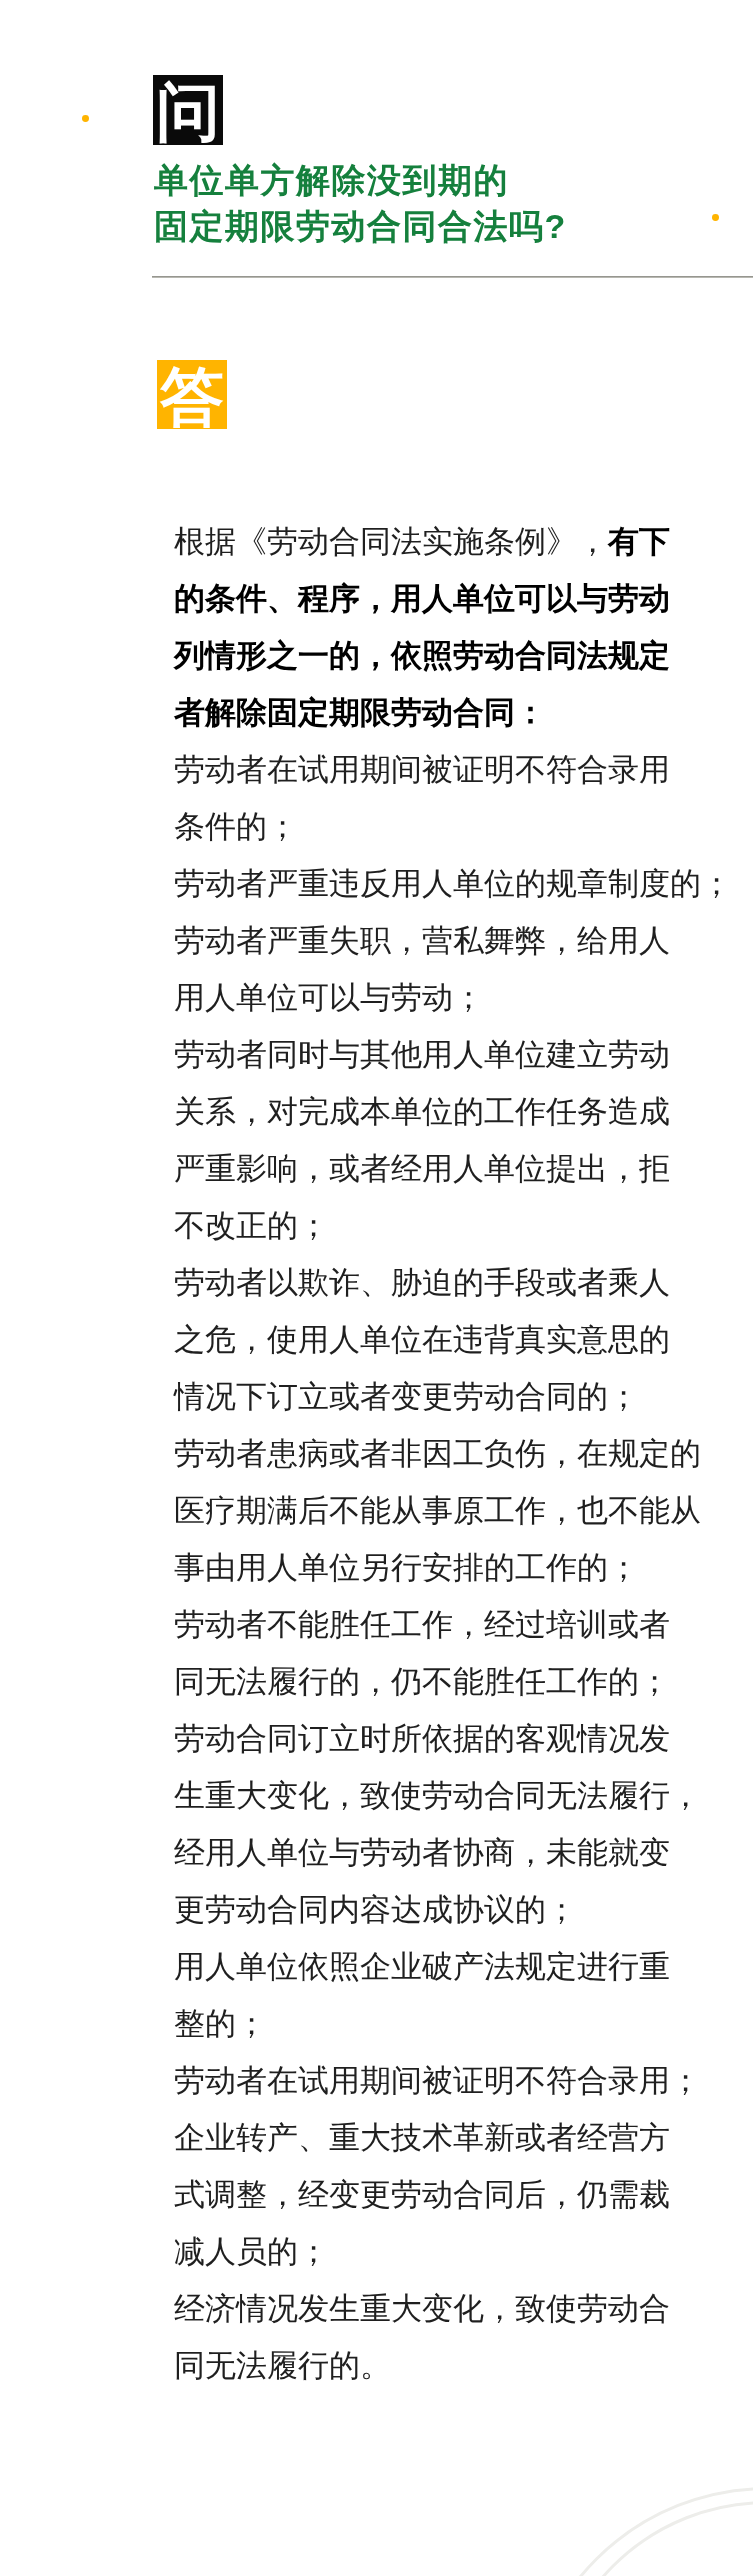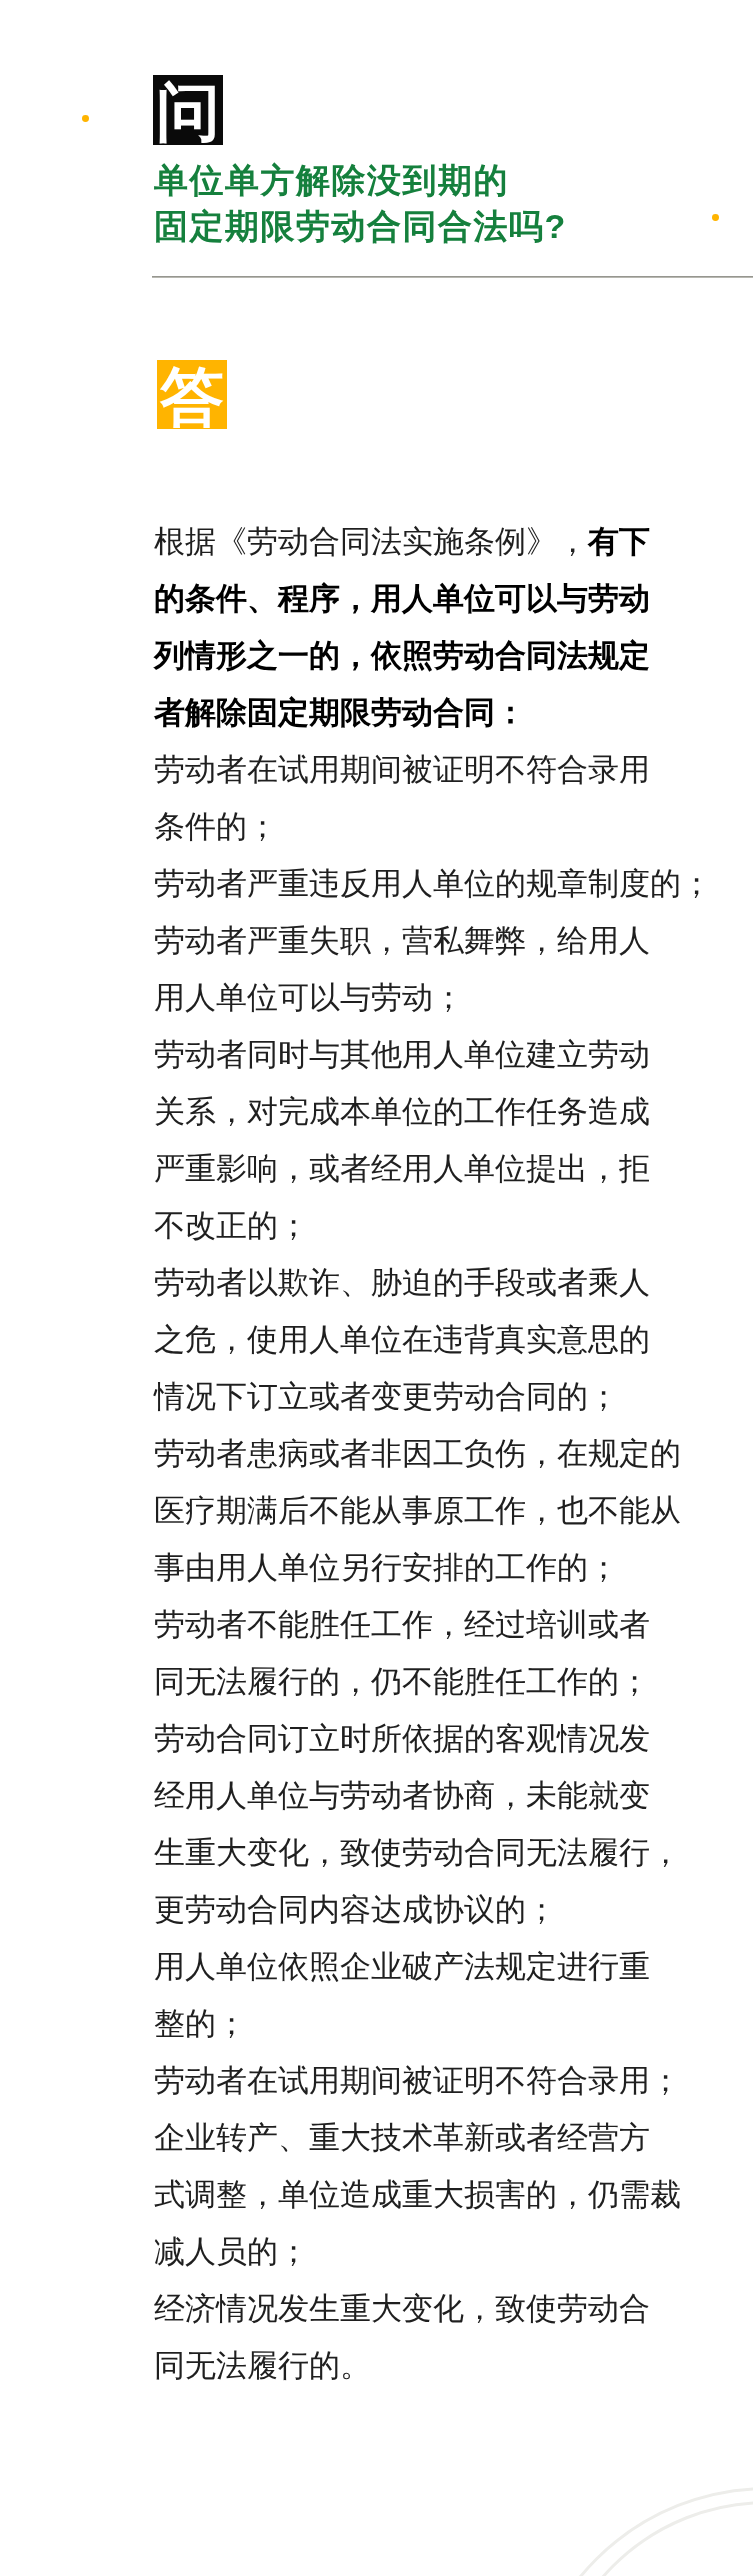--- a/index.html
+++ b/index.html
@@ -53,21 +53,21 @@
     background:linear-gradient(#85857f,#c9c9c2);
   }
   .body-text{
     position:absolute;
     left:154px;top:513px;
     font-size:31px;
     line-height:57px;
     color:#1f1f1f;
     letter-spacing:0;
   }
-  .body-line{white-space:nowrap;}
+  .body-line{white-space:nowrap;margin-left:20px;}
   .seg-bold{font-weight:700;color:#000000;}
   .arc{
     position:absolute;
     border-radius:50%;
     border:3.1px solid #ededea;
     background:transparent;
   }
   .arc-outer{left:524px;top:2487px;width:480px;height:480px;}
   .arc-inner{left:548px;top:2501px;width:431px;height:431px;}
 </style>
@@ -111,28 +111,28 @@
       <div class="body-line"><span>不改正的；</span></div>
       <div class="body-line"><span>劳动者以欺诈、胁迫的手段或者乘人</span></div>
       <div class="body-line"><span>之危，使用人单位在违背真实意思的</span></div>
       <div class="body-line"><span>情况下订立或者变更劳动合同的；</span></div>
       <div class="body-line"><span>劳动者患病或者非因工负伤，在规定的</span></div>
       <div class="body-line"><span>医疗期满后不能从事原工作，也不能从</span></div>
       <div class="body-line"><span>事由用人单位另行安排的工作的；</span></div>
       <div class="body-line"><span>劳动者不能胜任工作，经过培训或者</span></div>
       <div class="body-line"><span>同无法履行的，仍不能胜任工作的；</span></div>
       <div class="body-line"><span>劳动合同订立时所依据的客观情况发</span></div>
+      <div class="body-line"><span>生重大变化，致使劳动合同无法履行，</span></div>
       <div class="body-line"><span>经用人单位与劳动者协商，未能就变</span></div>
-      <div class="body-line"><span>生重大变化，致使劳动合同无法履行，</span></div>
       <div class="body-line"><span>更劳动合同内容达成协议的；</span></div>
       <div class="body-line"><span>用人单位依照企业破产法规定进行重</span></div>
       <div class="body-line"><span>整的；</span></div>
       <div class="body-line"><span>劳动者在试用期间被证明不符合录用；</span></div>
       <div class="body-line"><span>企业转产、重大技术革新或者经营方</span></div>
-      <div class="body-line"><span>式调整，单位造成重大损害的，仍需裁</span></div>
+      <div class="body-line"><span>式调整，经变更劳动合同后，仍需裁</span></div>
       <div class="body-line"><span>减人员的；</span></div>
       <div class="body-line"><span>经济情况发生重大变化，致使劳动合</span></div>
       <div class="body-line"><span>同无法履行的。</span></div>
     </div>
 
   <div class="arc arc-outer" style="border-color: rgb(237, 237, 234);"></div>
   <div class="arc arc-inner" style="border-color: rgb(237, 237, 234);"></div>
 
 </div>
 

